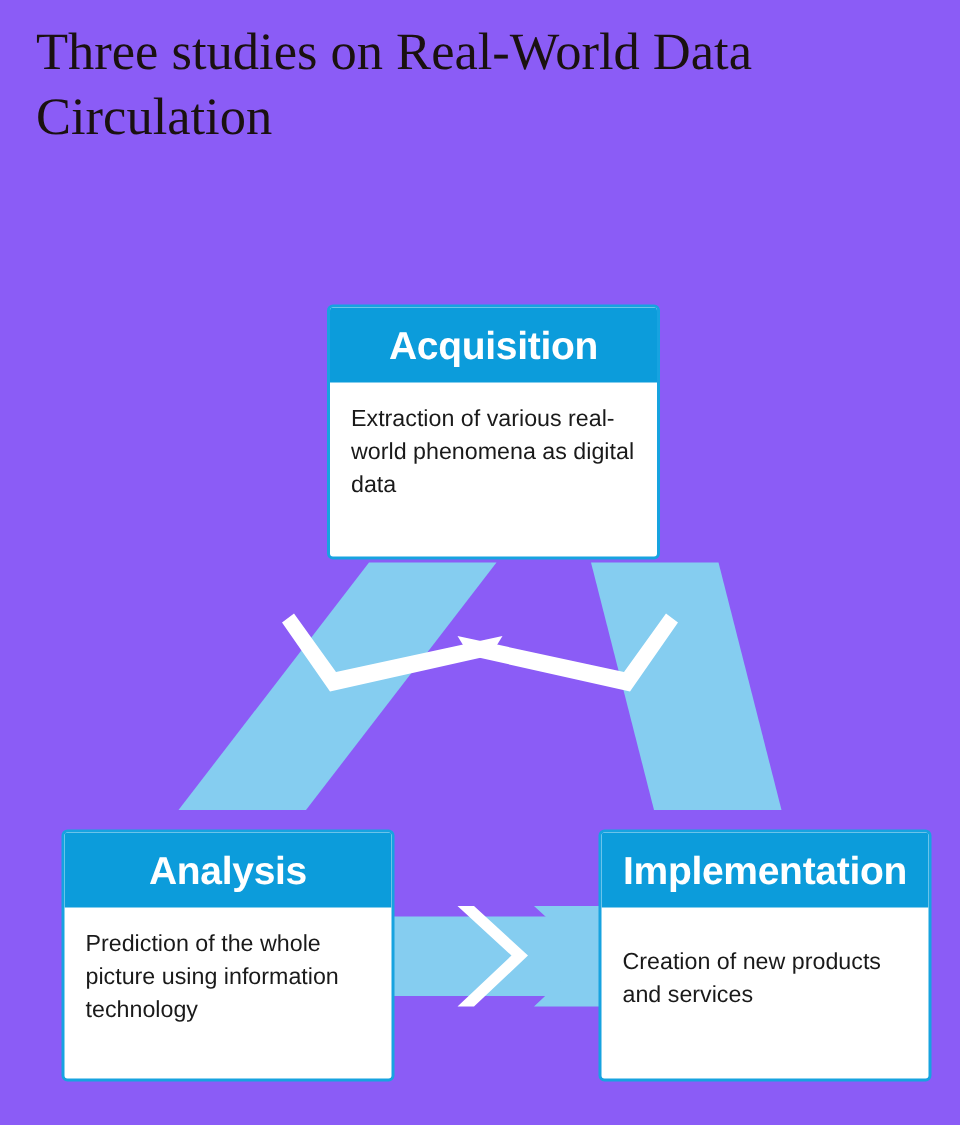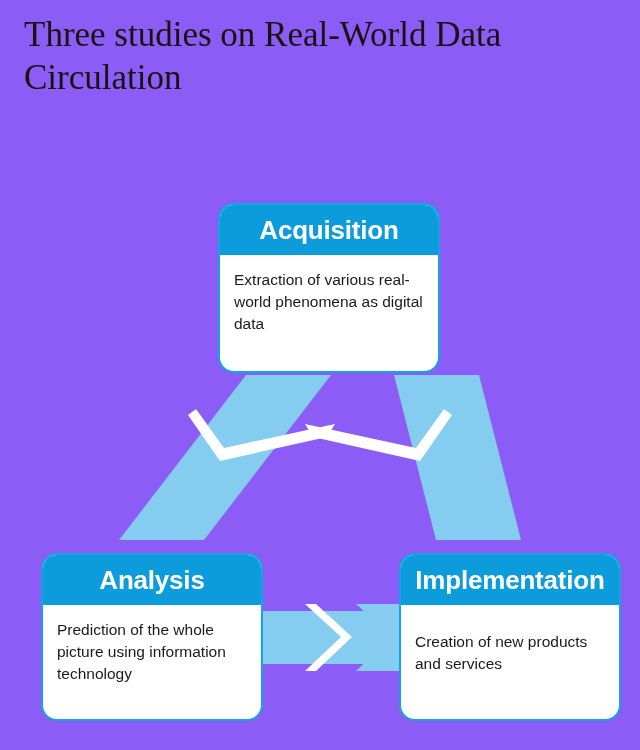--- a/index.html
+++ b/index.html
@@ -32,21 +32,21 @@
     position: absolute;
     left: 0;
     top: 0;
     width: 640px;
     height: 750px;
   }
   .node-card {
     position: absolute;
     box-sizing: border-box;
     border: 2px solid #17A3E0;
-    border-radius: 16px;
+    border-radius: 4px;
     background: #ffffff;
     overflow: hidden;
   }
   .node-header {
     background: #0C9CDB;
     color: #ffffff;
     font-size: 26px;
     font-weight: bold;
     text-align: center;
     line-height: 50px;

